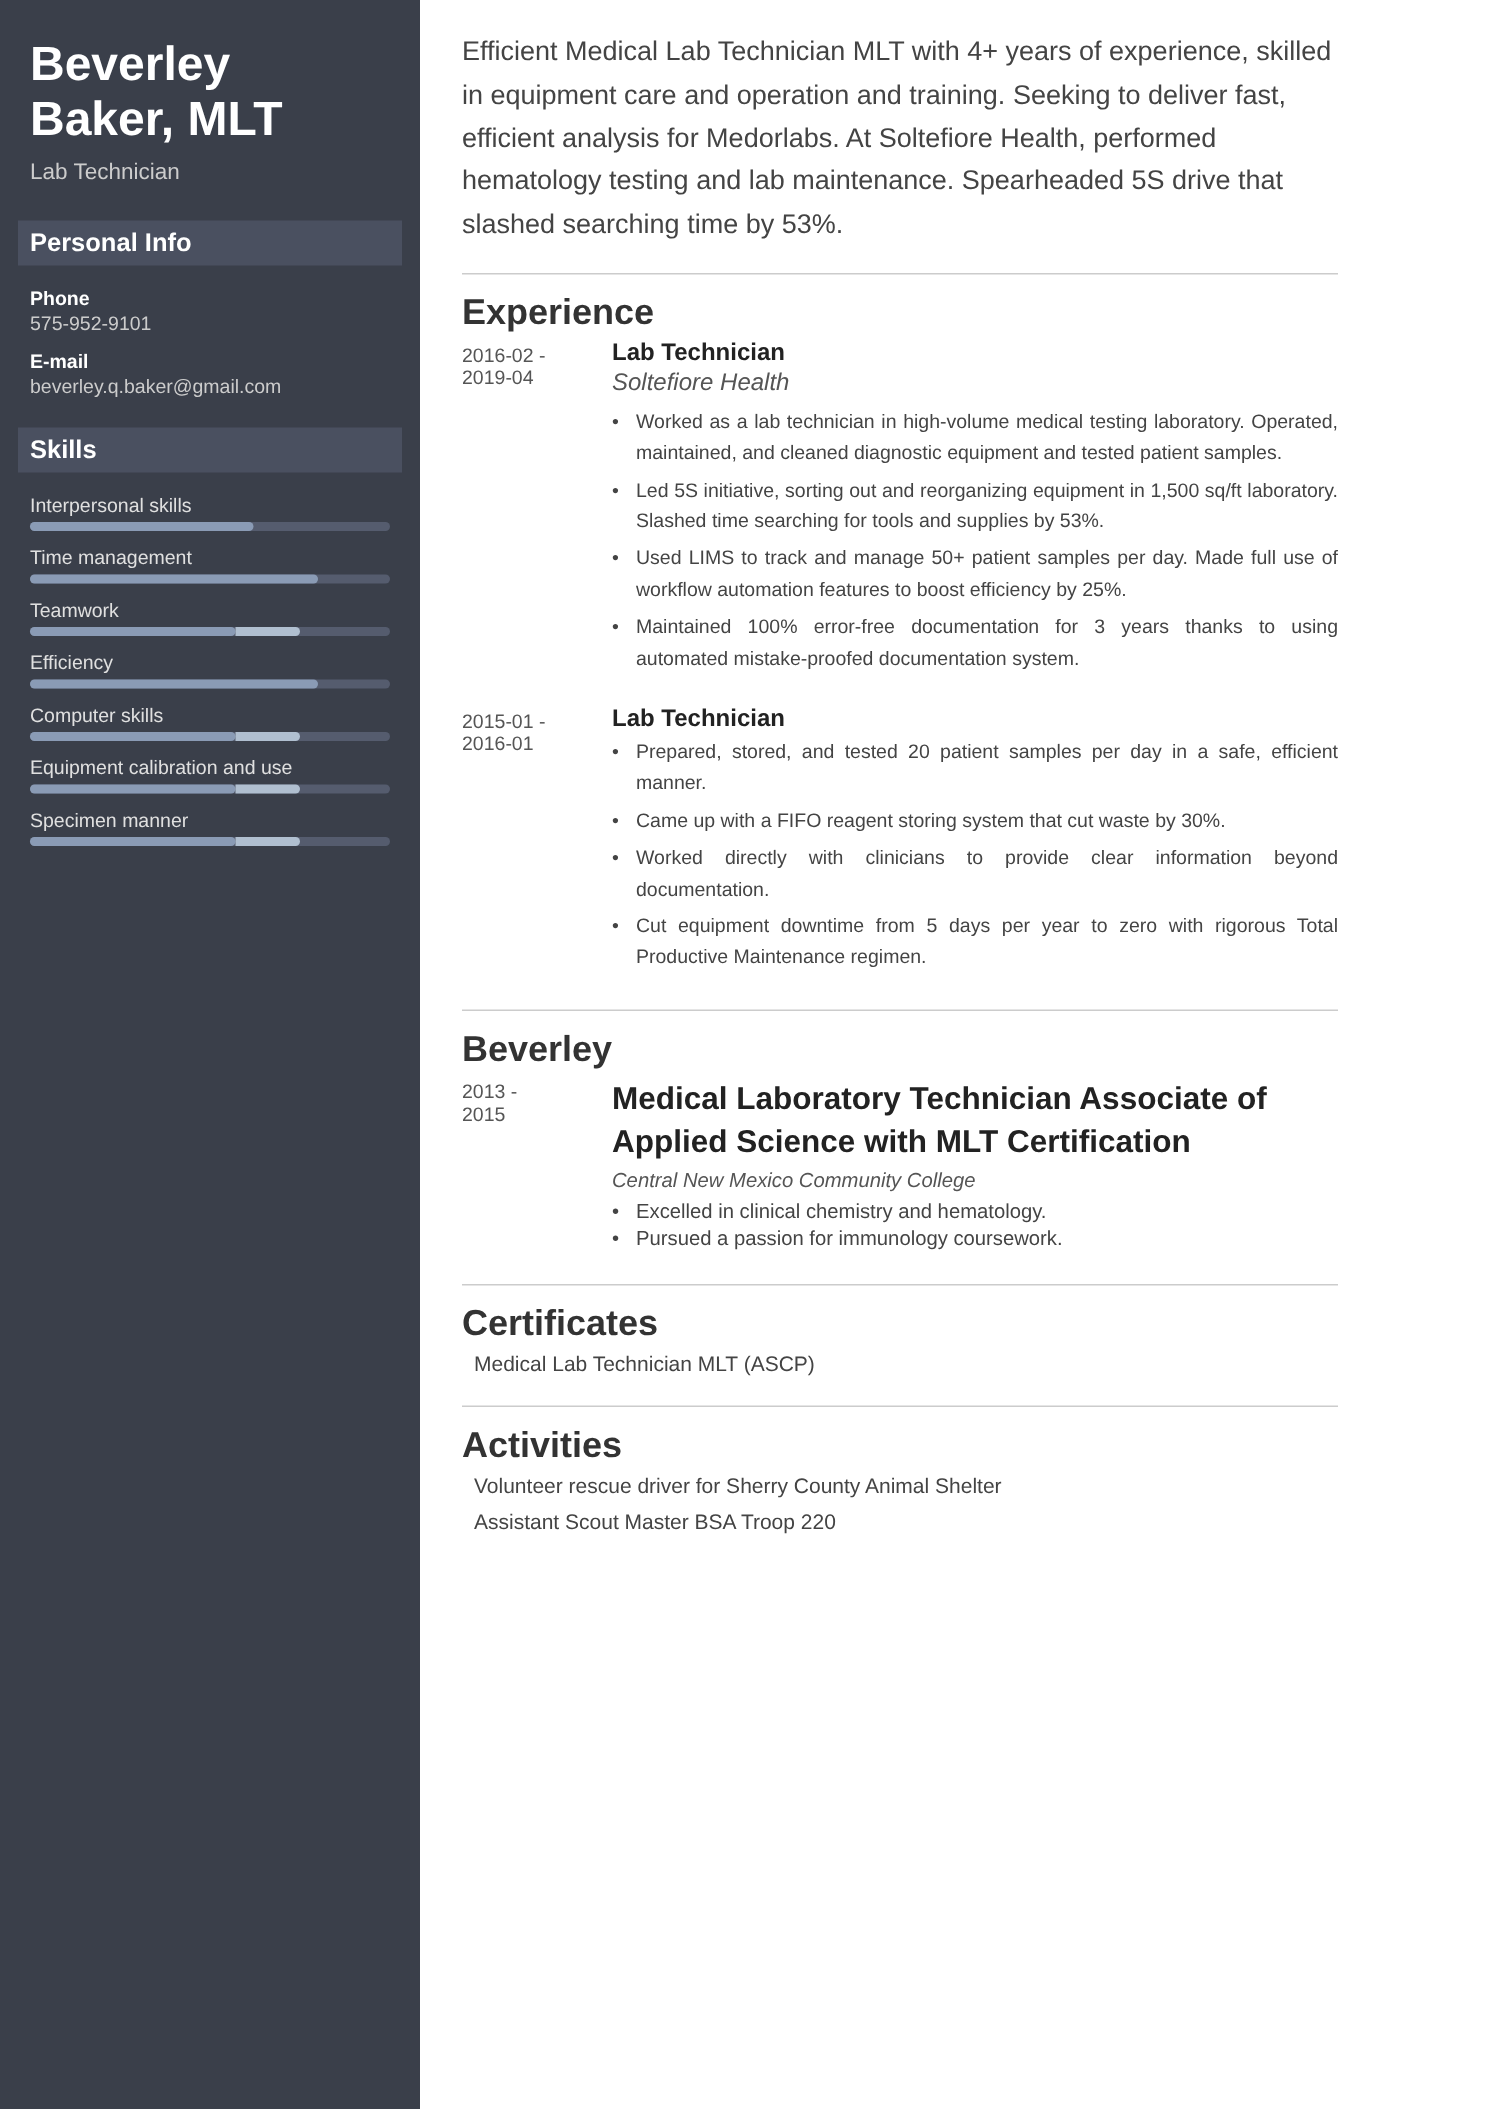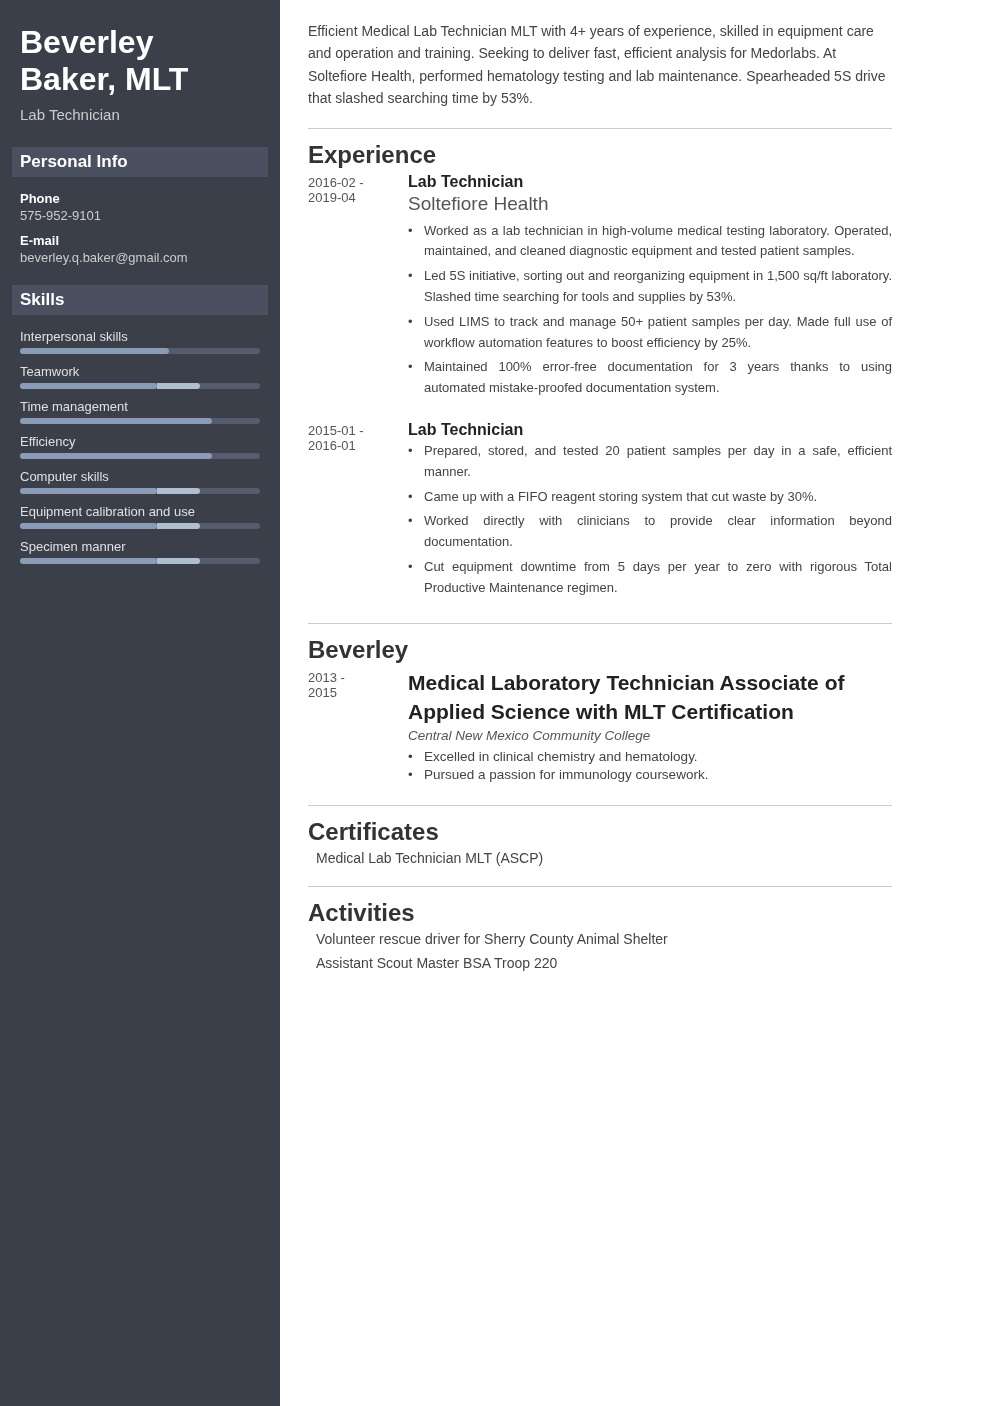--- a/index.html
+++ b/index.html
@@ -87,21 +87,21 @@
       top: 0;
     }
 
     
     .main-content {
       flex: 1;
       padding: 20px 28px;
       background: #fff;
     }
     .summary-text {
-      font-size: 14px;
+      font-size: 18px;
       color: #444;
       line-height: 1.6;
       margin-bottom: 18px;
     }
     .section-divider {
       border: none;
       border-top: 1px solid #ccc;
       margin: 4px 0 12px 0;
     }
     .section-heading {
@@ -123,21 +123,22 @@
     .exp-body {
       flex: 1;
     }
     .exp-job-title {
       font-size: 16px;
       font-weight: 700;
       color: #222;
       margin-bottom: 2px;
     }
     .exp-company {
-      font-size: 19px;
+      font-style: italic;
+      font-size: 16px;
       color: #555;
       margin-bottom: 6px;
     }
     .exp-bullets {
       list-style: none;
       padding: 0;
     }
     .exp-bullets li {
       font-size: 13px;
       color: #444;
@@ -228,30 +229,30 @@
     <div class="sidebar-section-title" style="margin-top: 20px;">Skills</div>
 
     <div id="skills-list">
         <div>
           <div class="skill-name">Interpersonal skills</div>
           <div class="skill-bar-container">
             <div class="skill-bar-filled" style="width: 62%;"></div>
           </div>
         </div>
         <div>
+          <div class="skill-name">Time management</div>
+          <div class="skill-bar-container">
+            <div class="skill-bar-filled" style="width: 80%;"></div>
+          </div>
+        </div>
+        <div>
           <div class="skill-name">Teamwork</div>
           <div class="skill-bar-container">
             <div class="skill-bar-filled" style="width: 57%;"></div>
             <div class="skill-bar-accent" style="left: 57%; width: 18%;"></div>
-          </div>
-        </div>
-        <div>
-          <div class="skill-name">Time management</div>
-          <div class="skill-bar-container">
-            <div class="skill-bar-filled" style="width: 80%;"></div>
           </div>
         </div>
         <div>
           <div class="skill-name">Efficiency</div>
           <div class="skill-bar-container">
             <div class="skill-bar-filled" style="width: 80%;"></div>
           </div>
         </div>
         <div>
           <div class="skill-name">Computer skills</div>

